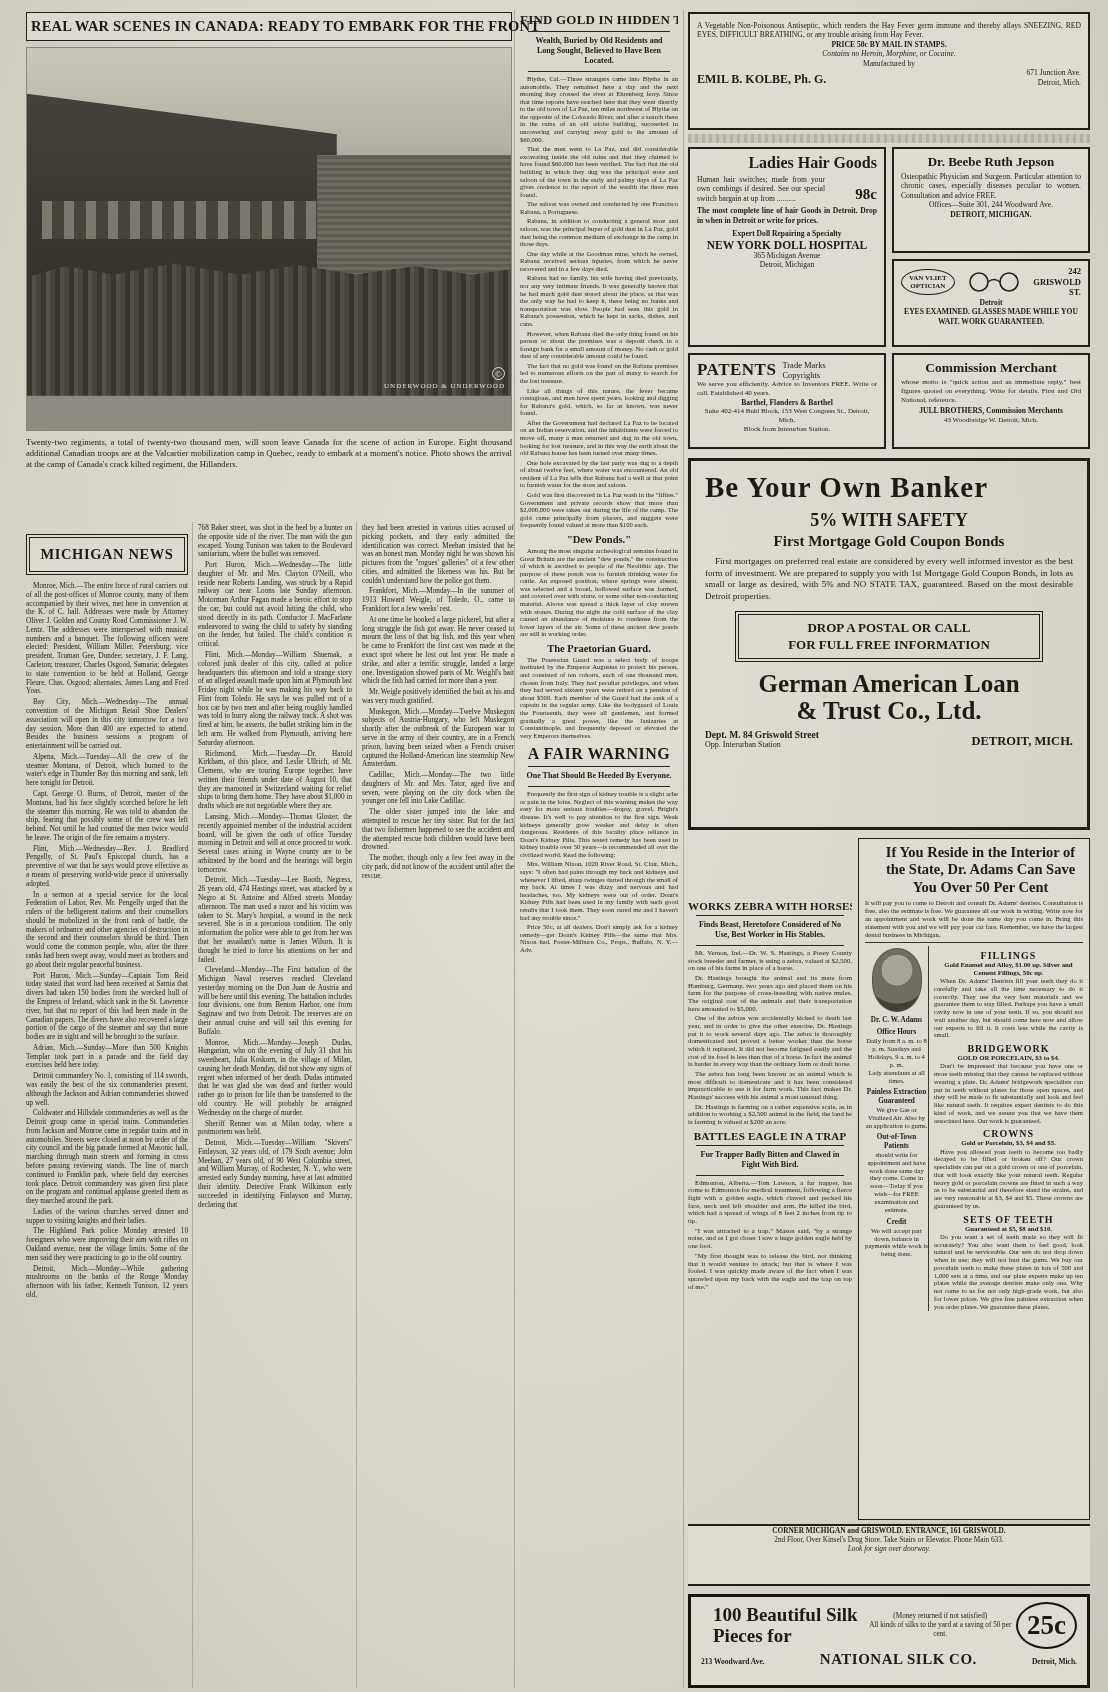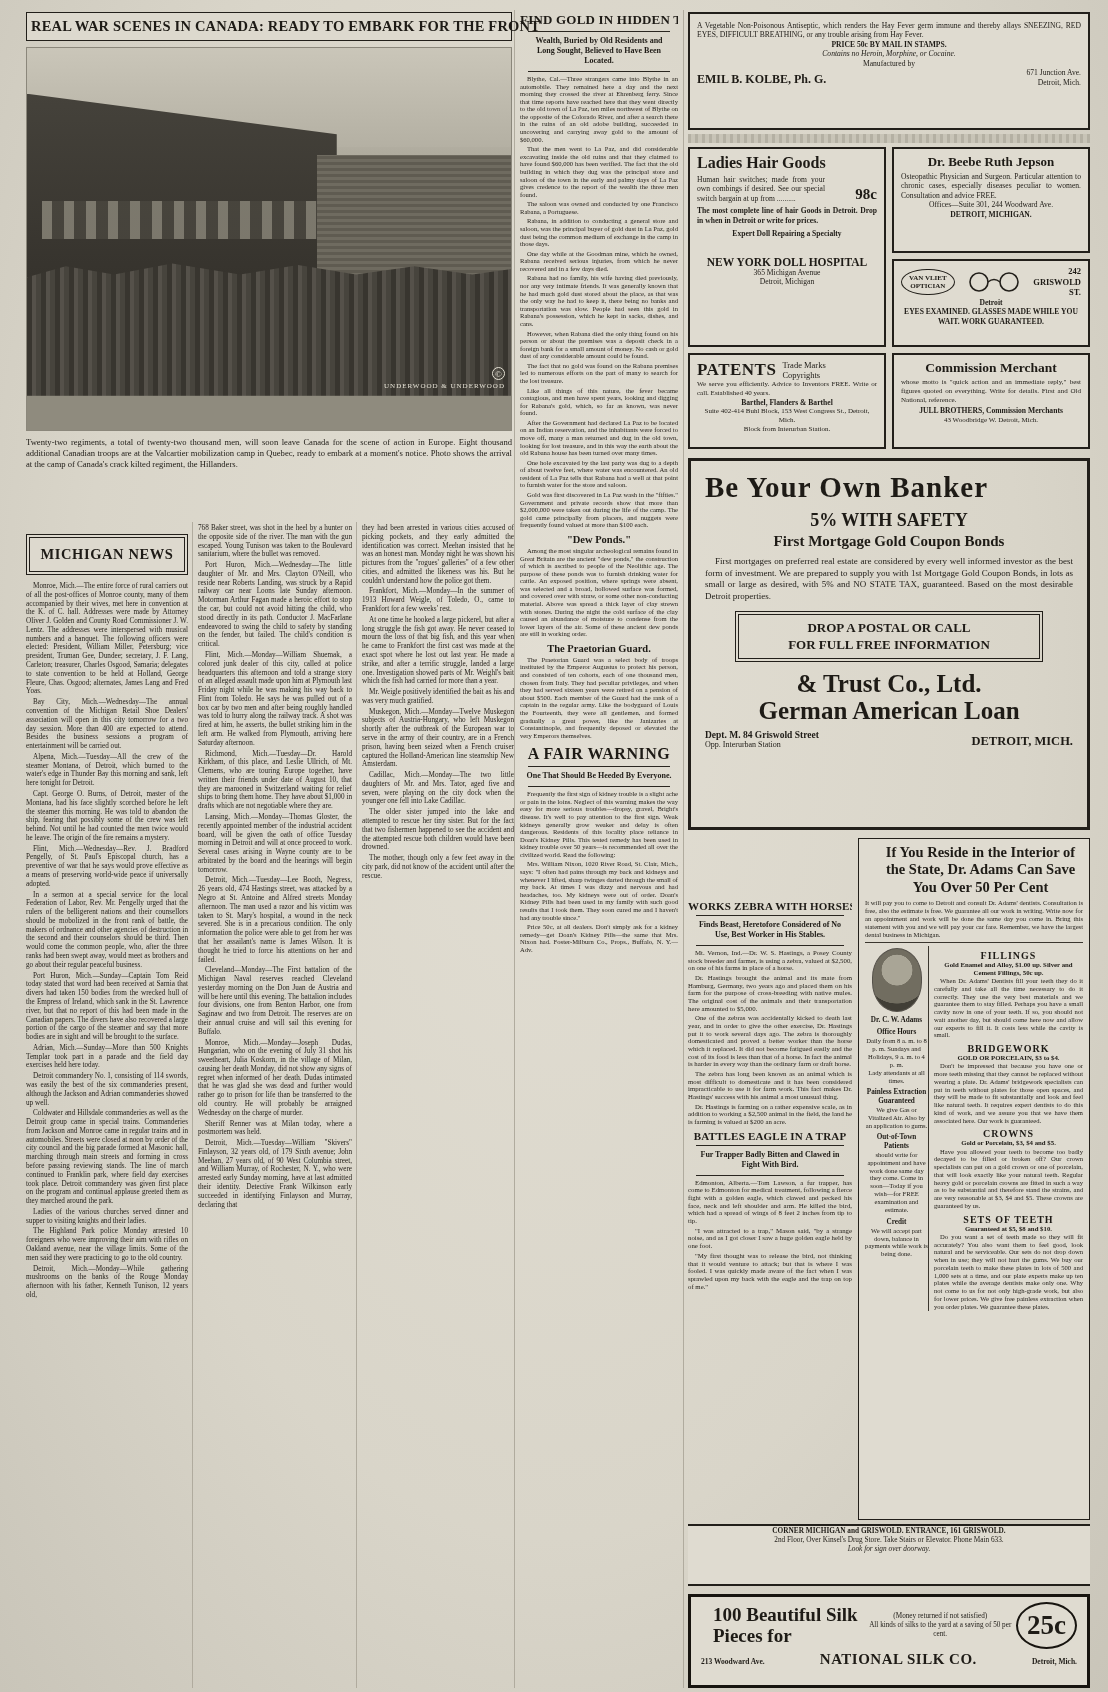--- a/index.html
+++ b/index.html
@@ -51,24 +51,24 @@
 
   
   .adbox { position:absolute; border:2px solid #221f1a; background:#dfdbd0; padding:5px 7px; overflow:hidden; }
   .kolbe-title { display:flex; align-items:center; gap:6px; font-weight:bold; font-size:17px; white-space:nowrap; justify-content:center; }
   .kolbe-title::before,.kolbe-title::after { content:""; flex:1; border-top:3px double #221f1a; }
   .ad-small { font-size:7.6px; line-height:1.25; text-align:justify; }
   .ad-center { text-align:center; }
   .b { font-weight:bold; }
   .i { font-style:italic; }
 
-  .hg-title { font-size:16px; font-weight:bold; text-align:left; margin-bottom:3px; }
+  .hg-title { font-size:16px; font-weight:bold; text-align:right; margin-bottom:3px; }
   .hg-line { display:flex; align-items:flex-end; justify-content:space-between; }
   .hg-98 { font-size:15px; font-weight:bold; }
-  .dollhosp { font-size:11.5px; font-weight:bold; text-align:center; margin-top:17px; }
+  .dollhosp { font-size:11.5px; font-weight:bold; text-align:center; margin-top:0; }
 
   .jep-title { font-size:13px; font-weight:bold; text-align:center; margin-bottom:2px; }
 
   .vv-row { display:flex; align-items:center; justify-content:space-between; }
   .vv-oval { border:1px solid #221f1a; border-radius:50%; padding:4px 7px; font-size:7px; font-weight:bold; text-align:center; line-height:1.2; }
   .vv-addr { font-size:8.5px; font-weight:bold; text-align:right; line-height:1.25; }
 
   .pat-row { display:flex; align-items:center; gap:6px; }
   .pat-word { font-size:17px; font-weight:bold; letter-spacing:.5px; }
   .pat-tm { font-size:8.5px; line-height:1.2; }
@@ -301,22 +301,22 @@
   <div class="abs banker" style="left:688px; top:458px; width:402px; height:372px;">
     <h1>Be Your Own Banker</h1>
     <h2>5% WITH SAFETY</h2>
     <h3>First Mortgage Gold Coupon Bonds</h3>
     <p>First mortgages on preferred real estate are considered by every well informed investor as the best form of investment. We are prepared to supply you with 1st Mortgage Gold Coupon Bonds, in lots as small or large as desired, with 5% and NO STATE TAX, guaranteed. Based on the most desirable Detroit properties.</p>
     <div class="drop-box">
       <span style="display:block;">DROP A POSTAL OR CALL</span>
       <span style="display:block;">FOR FULL FREE INFORMATION</span>
     </div>
     <div class="gal">
+      <span style="display:block;">German American Loan</span>
       <span style="display:block;">&amp; Trust Co., Ltd.</span>
-      <span style="display:block;">German American Loan</span>
     </div>
     <div class="banker-foot">
       <span class="bf-left">
         <span class="l1" style="display:block;">Dept. M. 84 Griswold Street</span>
         <span class="l2" style="display:block;">Opp. Interurban Station</span>
       </span>
       <span class="bf-right">DETROIT, MICH.</span>
     </div>
   </div>
 

